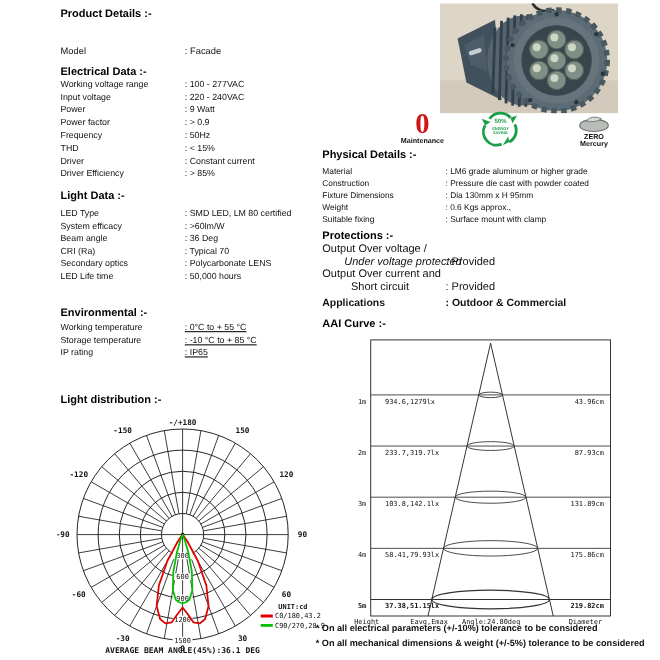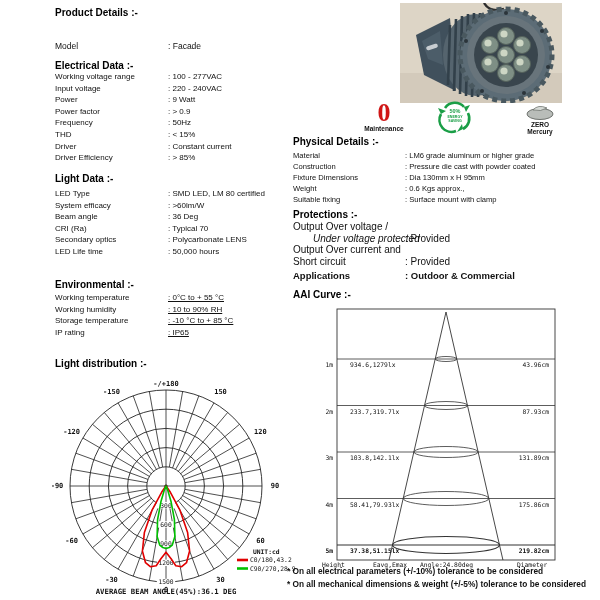--- a/index.html
+++ b/index.html
@@ -10,21 +10,21 @@
   .spec-rows{line-height:11.6px;font-size:8px;white-space:nowrap;}
   .spec-row{height:11.6px;}
   .spec-row .spec-label{display:inline-block;width:113px;vertical-align:top;}
   .right .spec-rows{font-size:7.6px;line-height:11px;}
   .right .spec-row{height:11px;}
   .right .spec-row .spec-label{width:112px;}
   .model-row{font-size:8.5px;}
   .model-row .spec-label{display:inline-block;width:113px;}
   .prot-line{font-size:10px;line-height:11.5px;white-space:nowrap;}
   .prot-indent{display:inline-block;width:112px;font-style:italic;}
-  .prot-right{display:inline-block;width:105px;text-align:left;margin-right:7px;}
+  .prot-right{display:inline-block;width:105px;text-align:center;margin-right:7px;}
   .apps-row{font-size:9.5px;font-weight:bold;white-space:nowrap;}
   .apps-row .spec-label{display:inline-block;width:112px;}
   .footnote{font-size:8.3px;font-weight:bold;white-space:nowrap;}
   .icon-block{text-align:center;}
   .icon-caption{font-size:6.5px;font-weight:bold;line-height:7px;}
   .maint-zero{font-size:26px;line-height:24px;font-weight:bold;color:#d01616;font-family:"Liberation Serif",serif;}
   .energy-wrap{position:relative;width:46px;height:34px;}
   .energy-text{position:absolute;left:0;top:9px;width:46px;text-align:center;color:#1a9e46;font-weight:bold;}
   .energy-text .l1{font-size:5.5px;line-height:5.5px;display:block;}
   .energy-text .l2{font-size:3.6px;line-height:4px;display:block;}
@@ -60,21 +60,20 @@
       <div class="spec-row"><span class="spec-label">System efficacy</span><span class="spec-value">: &gt;60lm/W</span></div>
       <div class="spec-row"><span class="spec-label">Beam angle</span><span class="spec-value">: 36 Deg</span></div>
       <div class="spec-row"><span class="spec-label">CRI (Ra)</span><span class="spec-value">: Typical 70</span></div>
       <div class="spec-row"><span class="spec-label">Secondary optics</span><span class="spec-value">: Polycarbonate LENS</span></div>
       <div class="spec-row"><span class="spec-label">LED Life time</span><span class="spec-value">: 50,000 hours</span></div>
     </div>
 
   <div class="abs heading" style="left:55px;top:279px;">Environmental :-</div>
   <div class="abs spec-rows" style="left:55px;top:292px;text-decoration:underline;">
       <div class="spec-row"><span class="spec-label">Working temperature</span><span class="spec-value">: 0°C to + 55 °C</span></div>
-      <div class="spec-row"><span class="spec-label">Working humidity</span><span class="spec-value">: 10 to 90% RH</span></div>
       <div class="spec-row"><span class="spec-label">Storage temperature</span><span class="spec-value">: -10 °C to + 85 °C</span></div>
       <div class="spec-row"><span class="spec-label">IP rating</span><span class="spec-value">: IP65</span></div>
     </div>
 
   <div class="abs heading" style="left:55px;top:358px;">Light distribution :-</div>
   <svg id="polar-svg" class="abs" style="left:52px;top:378px;" width="252" height="224">
       <circle cx="114" cy="108" r="19.2" fill="none" stroke="#222" stroke-width="0.9"></circle>
       <circle cx="114" cy="108" r="38.4" fill="none" stroke="#222" stroke-width="0.9"></circle>
       <circle cx="114" cy="108" r="57.6" fill="none" stroke="#222" stroke-width="0.9"></circle>
       <circle cx="114" cy="108" r="76.8" fill="none" stroke="#222" stroke-width="0.9"></circle>

